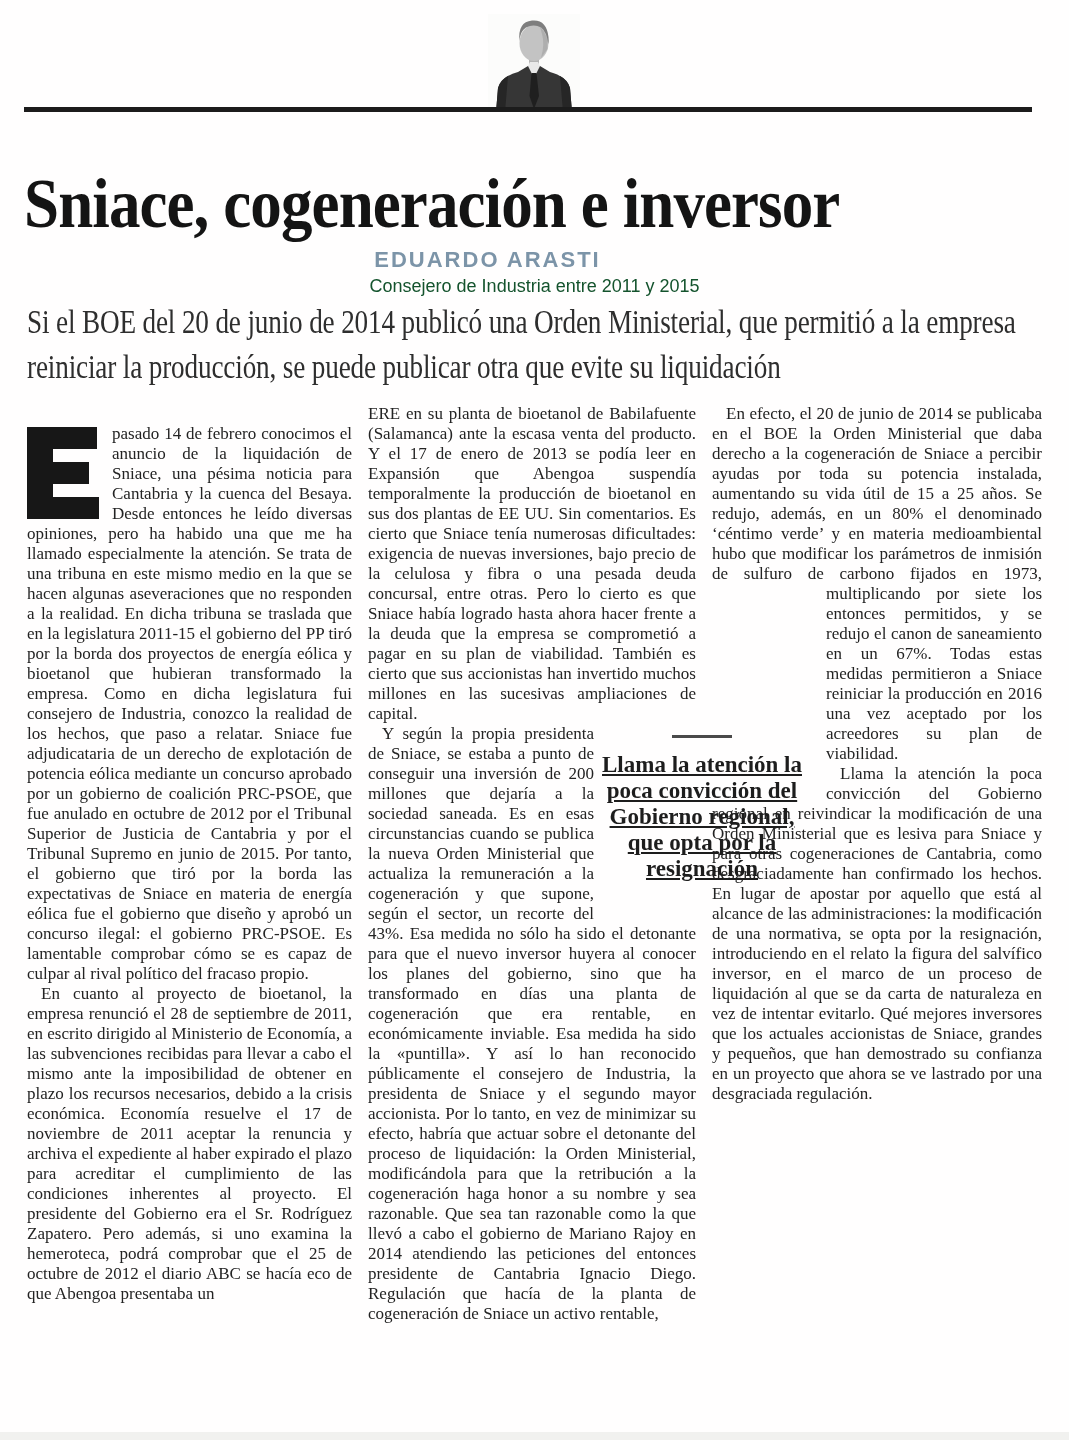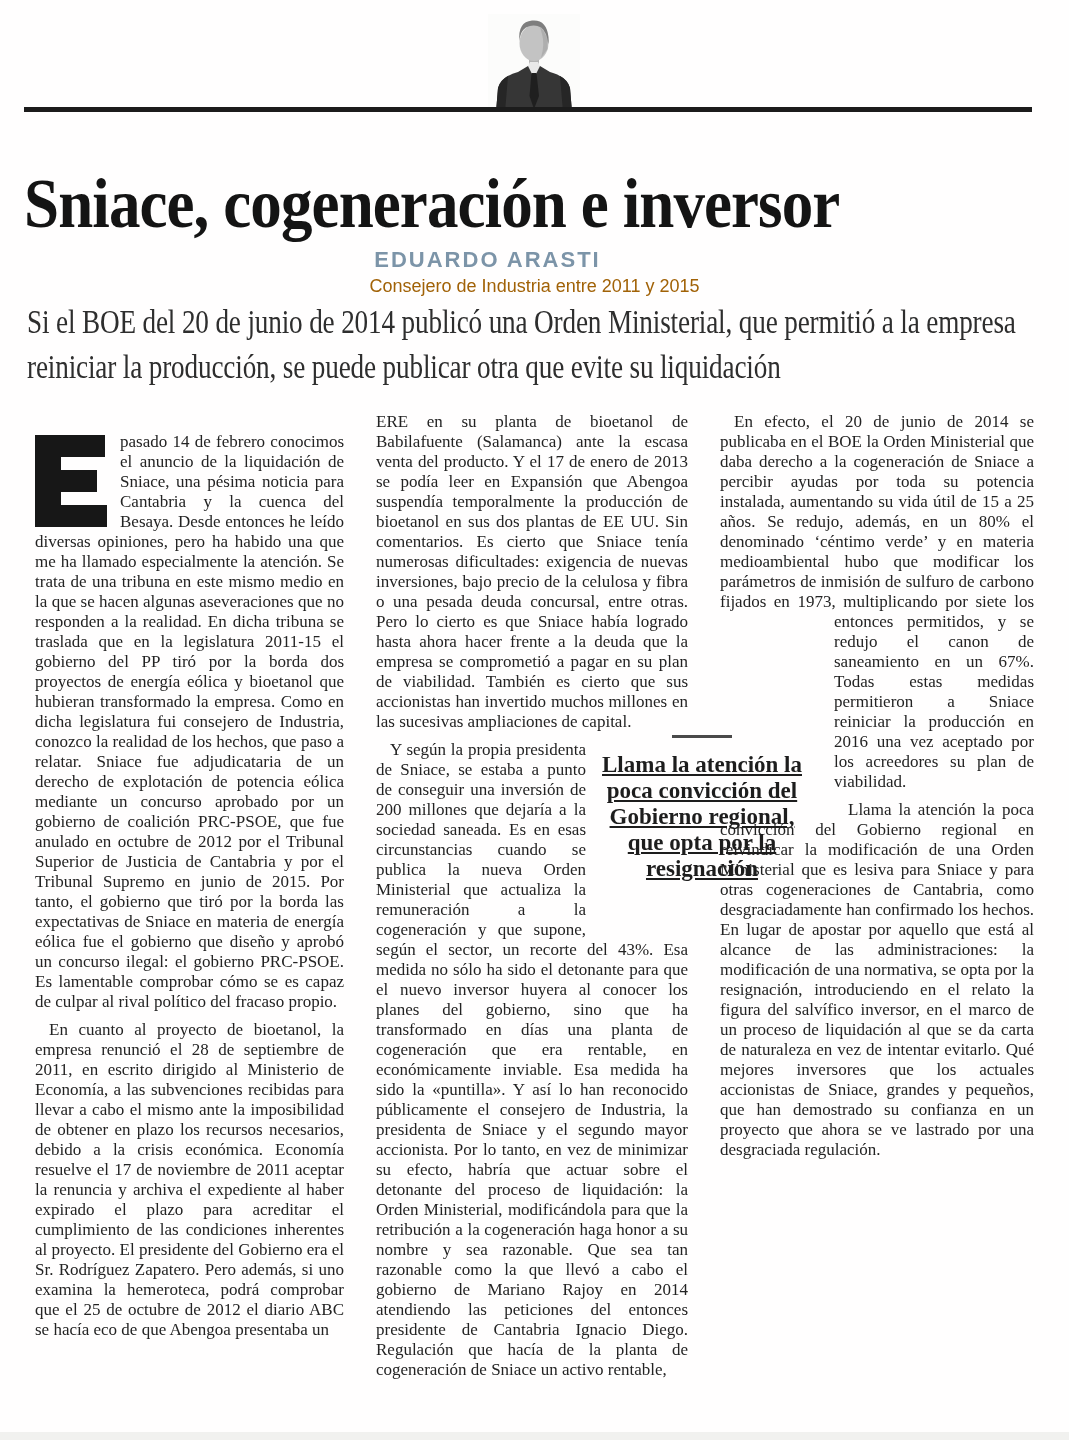--- a/index.html
+++ b/index.html
@@ -18,38 +18,38 @@
     color:#141414; white-space:nowrap;
     transform:scaleX(0.9); transform-origin:left top;
   }
   .byline {
     position:absolute; left:0; top:247px; width:975px; text-align:center;
     font-family:"Liberation Sans", sans-serif; font-weight:700;
     font-size:22px; letter-spacing:2px; color:#7c94a8;
   }
   .byline-role {
     position:absolute; left:0; top:276px; width:1069px; text-align:center;
-    font-family:"Liberation Sans", sans-serif; font-size:18px; color:#a16207;
+    font-family:"Liberation Sans", sans-serif; font-size:18px; color:#14532d;
   }
   .standfirst {
     position:absolute; left:27px; top:299px; width:1269px;
     font-size:34px; line-height:45px; color:#2e2e2e; letter-spacing:-0.2px;
     transform:scaleX(0.8); transform-origin:left top;
   }
 
   
   .columns {
     position:absolute; left:27px; top:404px; width:1015px;
     display:flex; gap:16px; color:#232323;
   }
   .col { text-align:justify; font-size:17px; line-height:20px; }
   .col-1 { width:325px; margin-top:20px; }
   .col-2 { width:328px; }
   .col-3 { width:330px; }
-  .col p { margin:8px; padding:0; }
+  .col p { margin:0; padding:0; }
   .indent { text-indent:14px; }
 
   .dropcap-box { float:left; width:74px; height:92px; margin:3px 11px 2px 0; }
   .sr-only { position:absolute; width:1px; height:1px; overflow:hidden; clip:rect(0 0 0 0); }
 
   .spacer-right { float:right; width:102px; height:200px; }
   .spacer-left  { float:left;  width:114px; height:205px; }
 
   
   .pullquote { position:absolute; left:594px; top:735px; width:216px; text-align:center; }

